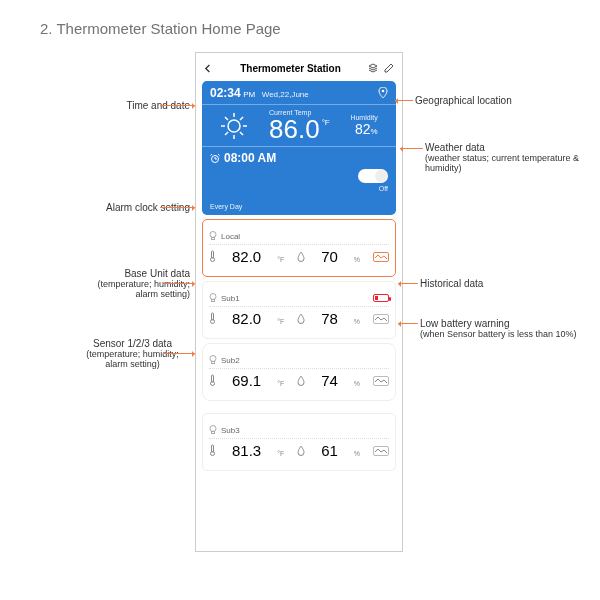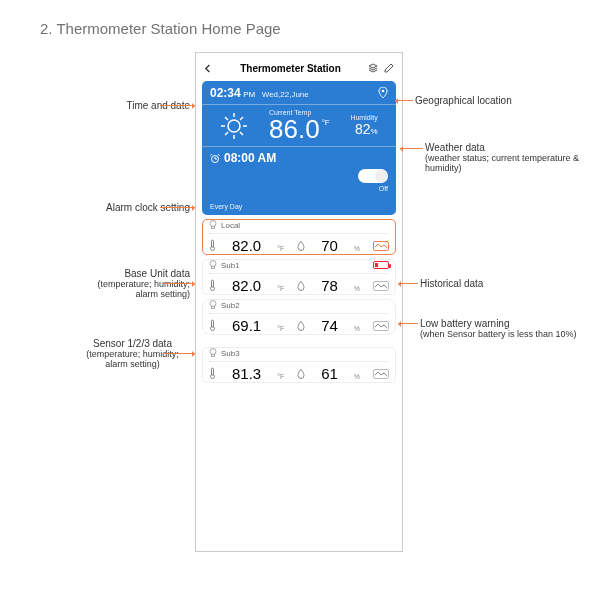--- a/index.html
+++ b/index.html
@@ -25,21 +25,21 @@
   .divider { height:1px; background:rgba(255,255,255,.35); margin:4px -8px; }
   .alarm { display:flex; align-items:center; justify-content:space-between; }
   .alarm .left { display:flex; flex-direction:column;gap:38px; }
   .alarm .left .row { display:flex; align-items:center; gap:4px; }
   .alarm .left .time { font-size:12px; font-weight:bold; }
   .alarm .left .every { font-size:7px; opacity:.9; }
   .toggle { width:30px; height:14px; background:#fff; border-radius:7px; position:relative; }
   .toggle::after { content:""; position:absolute; width:12px; height:12px; background:#eee; border-radius:50%; top:1px; right:1px; }
   .toggle-wrap { display:flex; flex-direction:column; align-items:flex-end; gap:2px; }
   .toggle-wrap .off { font-size:7px; opacity:.9; }
-  .card { border:1px solid #eee; border-radius:5px; padding:0 6px; background:#fff; }
+  .card { border:1px solid #eee; border-radius:5px; padding:11px 6px; background:#fff; }
   .card.sel { border:1.5px solid #f0804a; }
   .card .hdr { display:flex; align-items:center; justify-content:space-between; font-size:8px; color:#666; border-bottom:1px dotted #ddd; padding-bottom:3px; margin-bottom:3px; }
   .card .hdr .name { display:flex; align-items:center; gap:4px; }
   .card .row { display:flex; align-items:center; justify-content:space-between; }
   .card .row .grp { display:flex; align-items:baseline; gap:16px; }
   .card .row .grp .n { font-size:15px; font-weight:300; }
   .card .row .grp .u { font-size:7px; color:#888; }
   .waveicon { width:16px; height:10px; border:1px solid #f0804a; border-radius:2px; display:inline-flex; align-items:center; justify-content:center; }
   .waveicon.g { border-color:#bbb; }
   .waveicon svg { width:12px; height:6px; }

